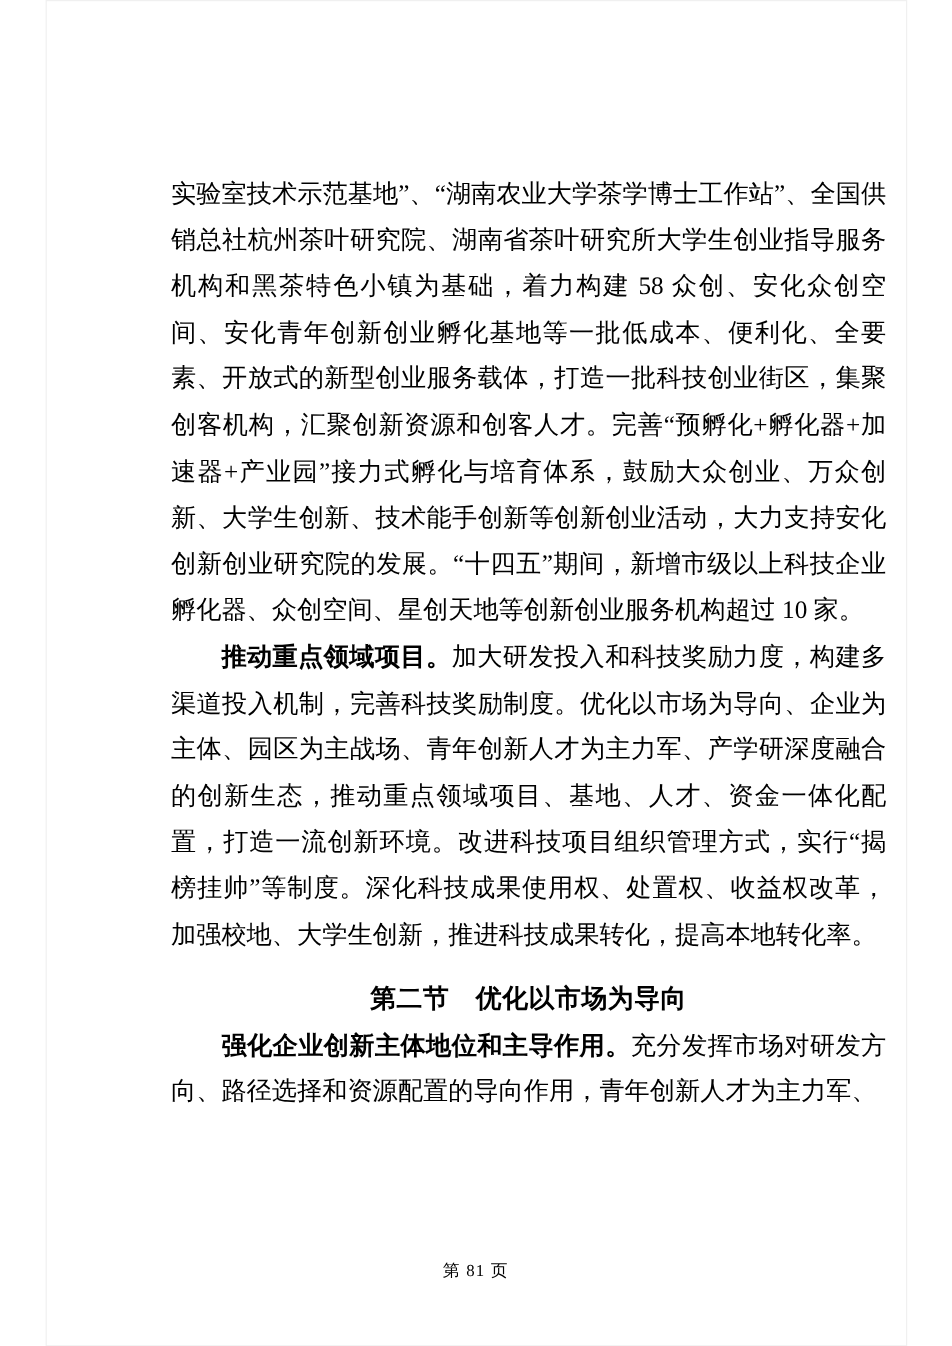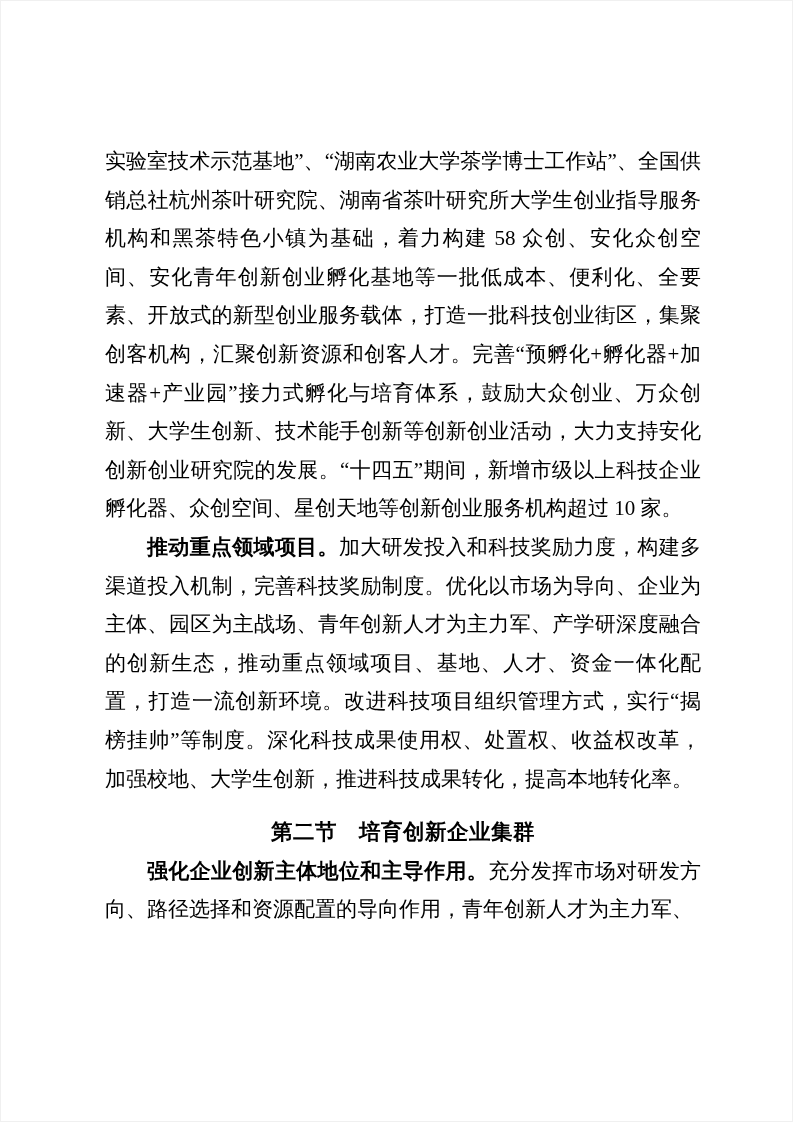--- a/index.html
+++ b/index.html
@@ -2,21 +2,21 @@
 <html><head>
 <meta charset="utf-8">
 <style>
   html, body {
     margin: 0;
     padding: 0;
     background: #ffffff;
   }
   .page {
     position: relative;
-    width: 793px;
+    width: 718px;
     height: 1122px;
     margin: 0 auto;
     background: #ffffff;
     border: 1px solid #f0f0f0;
     box-sizing: border-box;
     font-family: "Liberation Serif", "DejaVu Serif", serif;
     color: #000000;
     overflow: hidden;
   }
   .content {
@@ -63,19 +63,20 @@
 </head>
 <body>
 
 <div class="page">
   <div class="content">
 
     <p class="body-para"><span>实验室技术示范基地”、“湖南农业大学茶学博士工作站”、全国供销总社杭州茶叶研究院、湖南省茶叶研究所大学生创业指导服务机构和黑茶特色小镇为基础，着力构建 58 众创、安化众创空间、安化青年创新创业孵化基地等一批低成本、便利化、全要素、开放式的新型创业服务载体，打造一批科技创业街区，集聚创客机构，汇聚创新资源和创客人才。完善“预孵化+孵化器+加速器+产业园”接力式孵化与培育体系，鼓励大众创业、万众创新、大学生创新、技术能手创新等创新创业活动，大力支持安化创新创业研究院的发展。“十四五”期间，新增市级以上科技企业孵化器、众创空间、星创天地等创新创业服务机构超过 10 家。</span></p>
 
     <p class="body-para indent"><span class="lead">推动重点领域项目。</span><span>加大研发投入和科技奖励力度，构建多渠道投入机制，完善科技奖励制度。优化以市场为导向、企业为主体、园区为主战场、青年创新人才为主力军、产学研深度融合的创新生态，推动重点领域项目、基地、人才、资金一体化配置，打造一流创新环境。改进科技项目组织管理方式，实行“揭榜挂帅”等制度。深化科技成果使用权、处置权、收益权改革，加强校地、大学生创新，推进科技成果转化，提高本地转化率。</span></p>
 
-    <h2 class="section-heading">第二节　培育创新企业集群</h2>
+    <h2 class="section-heading">第二节　优化以市场为导向</h2>
 
     <p class="body-para indent"><span class="lead">强化企业创新主体地位和主导作用。</span><span>充分发挥市场对研发方向、路径选择和资源配置的导向作用，青年创新人才为主力军、</span></p>
 
   </div>
 
+  <div class="page-footer">第 81 页</div>
 </div>
 
 </body></html>

